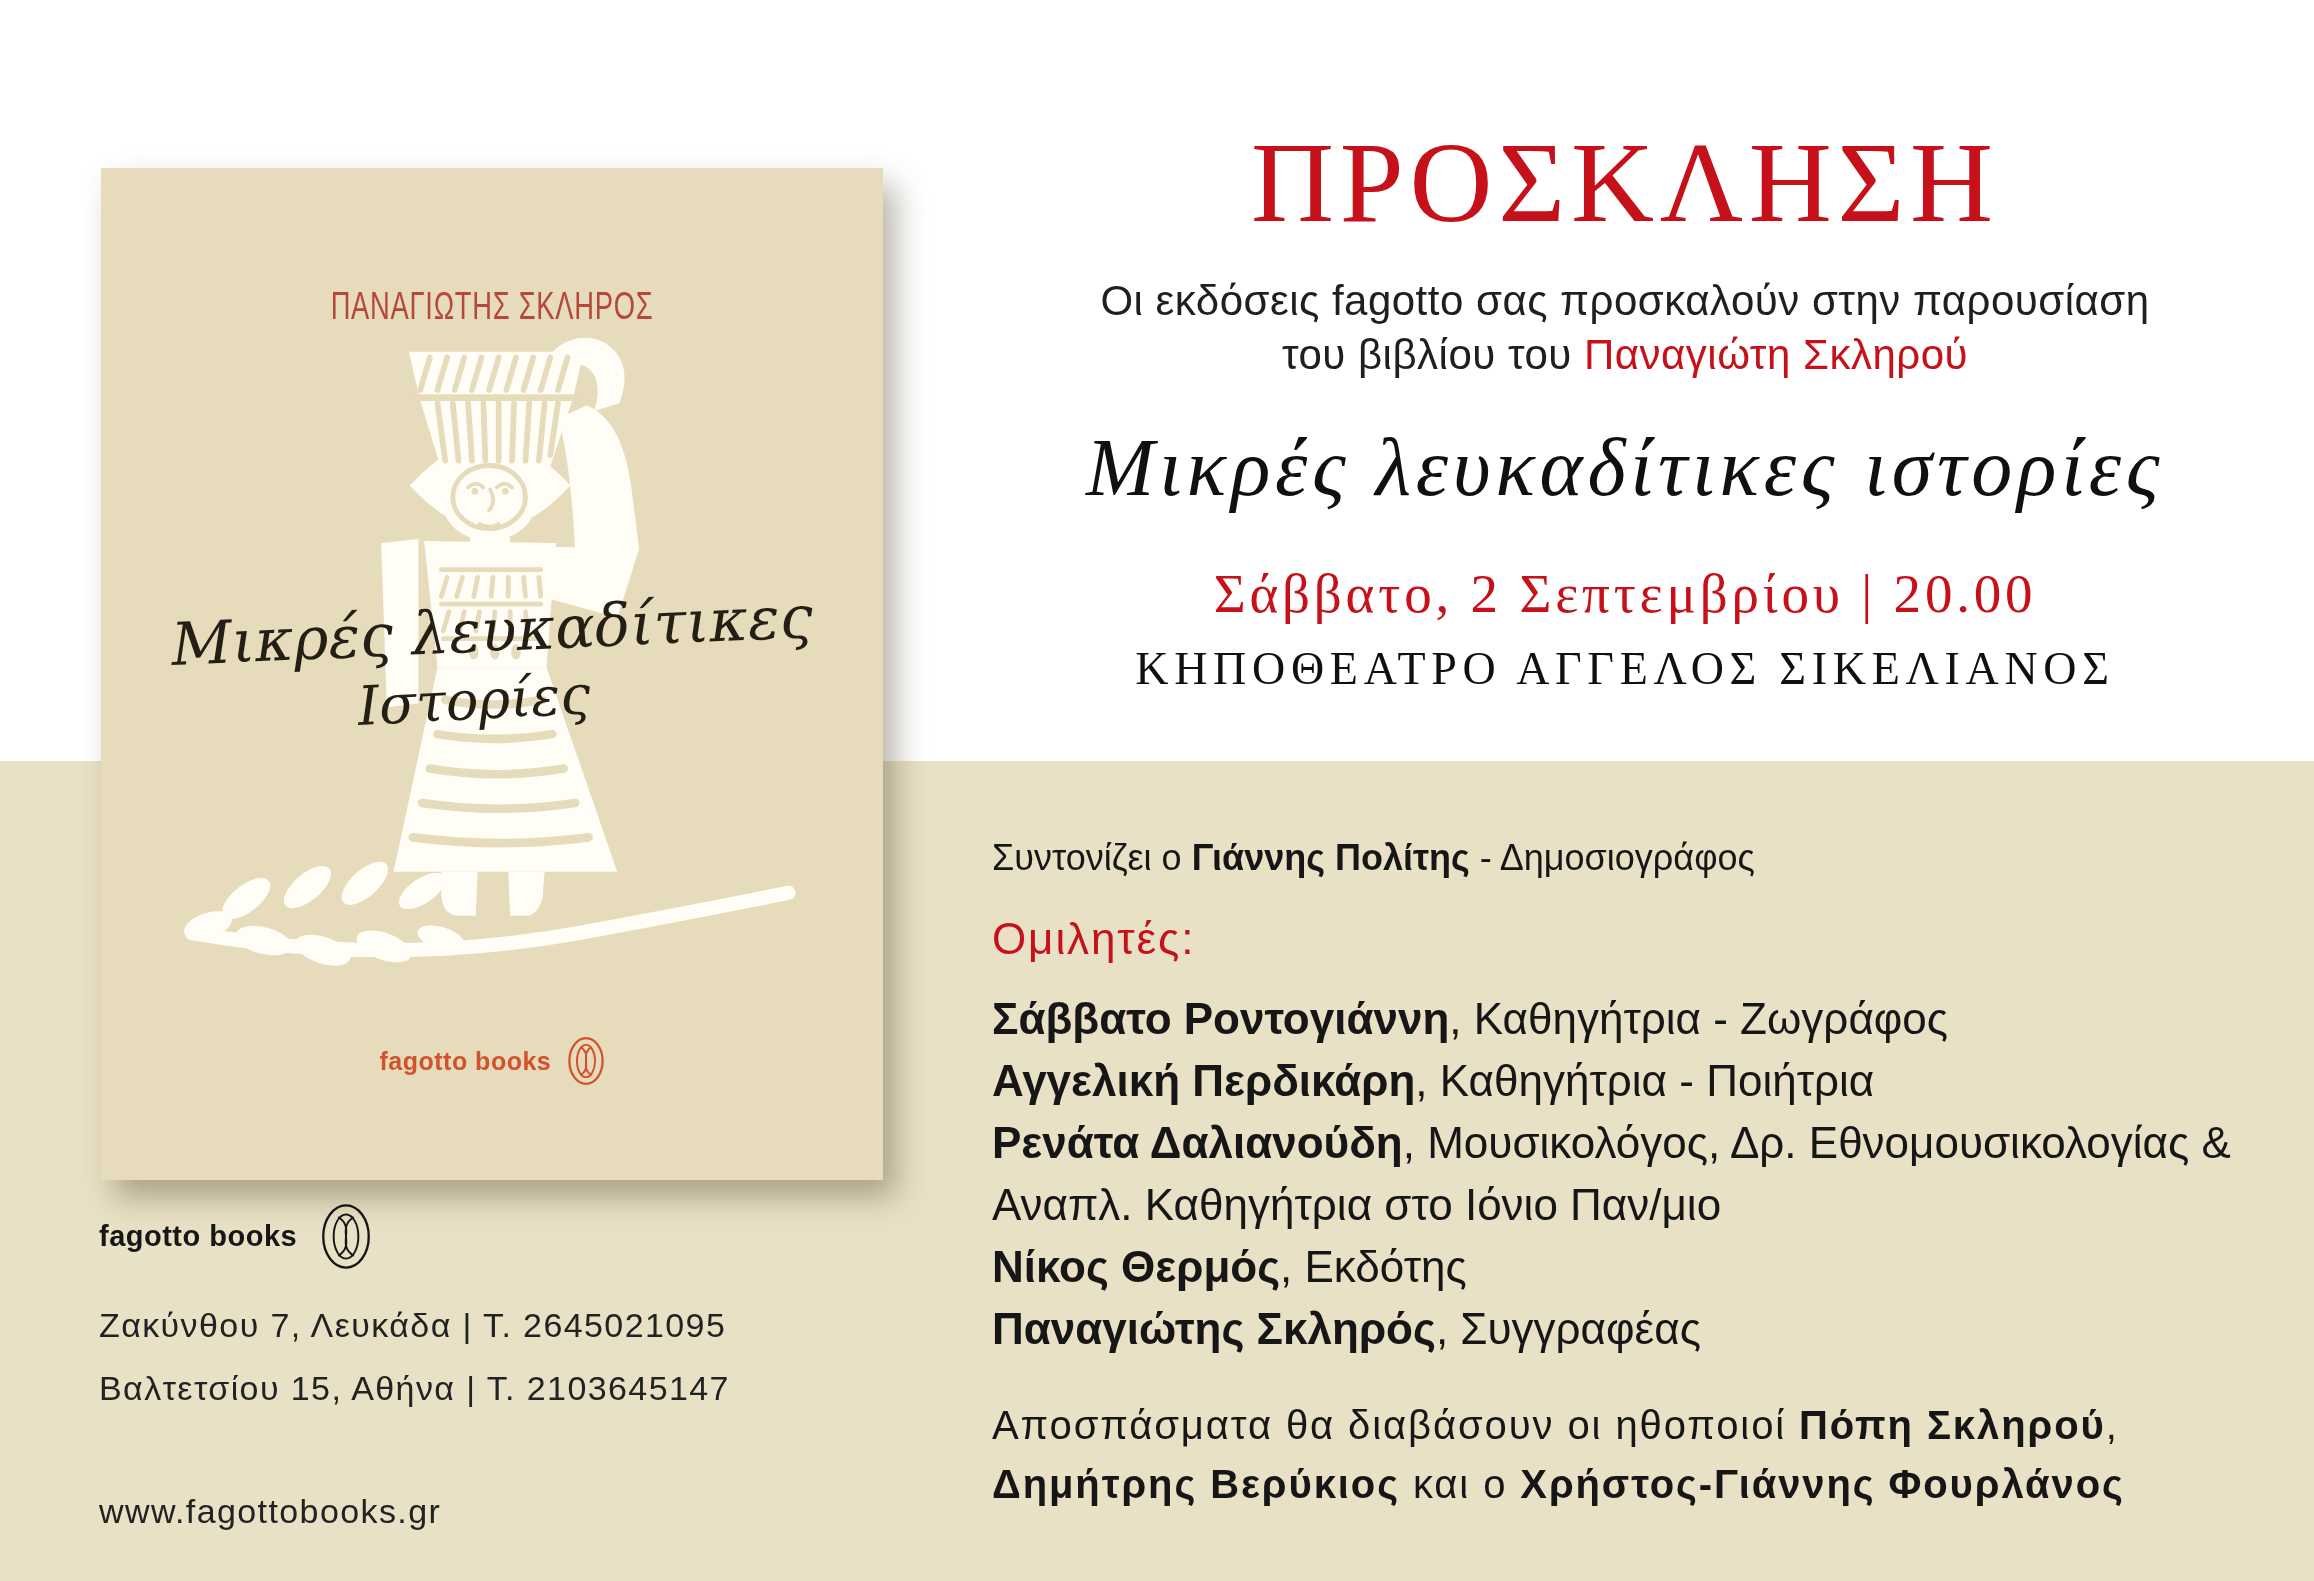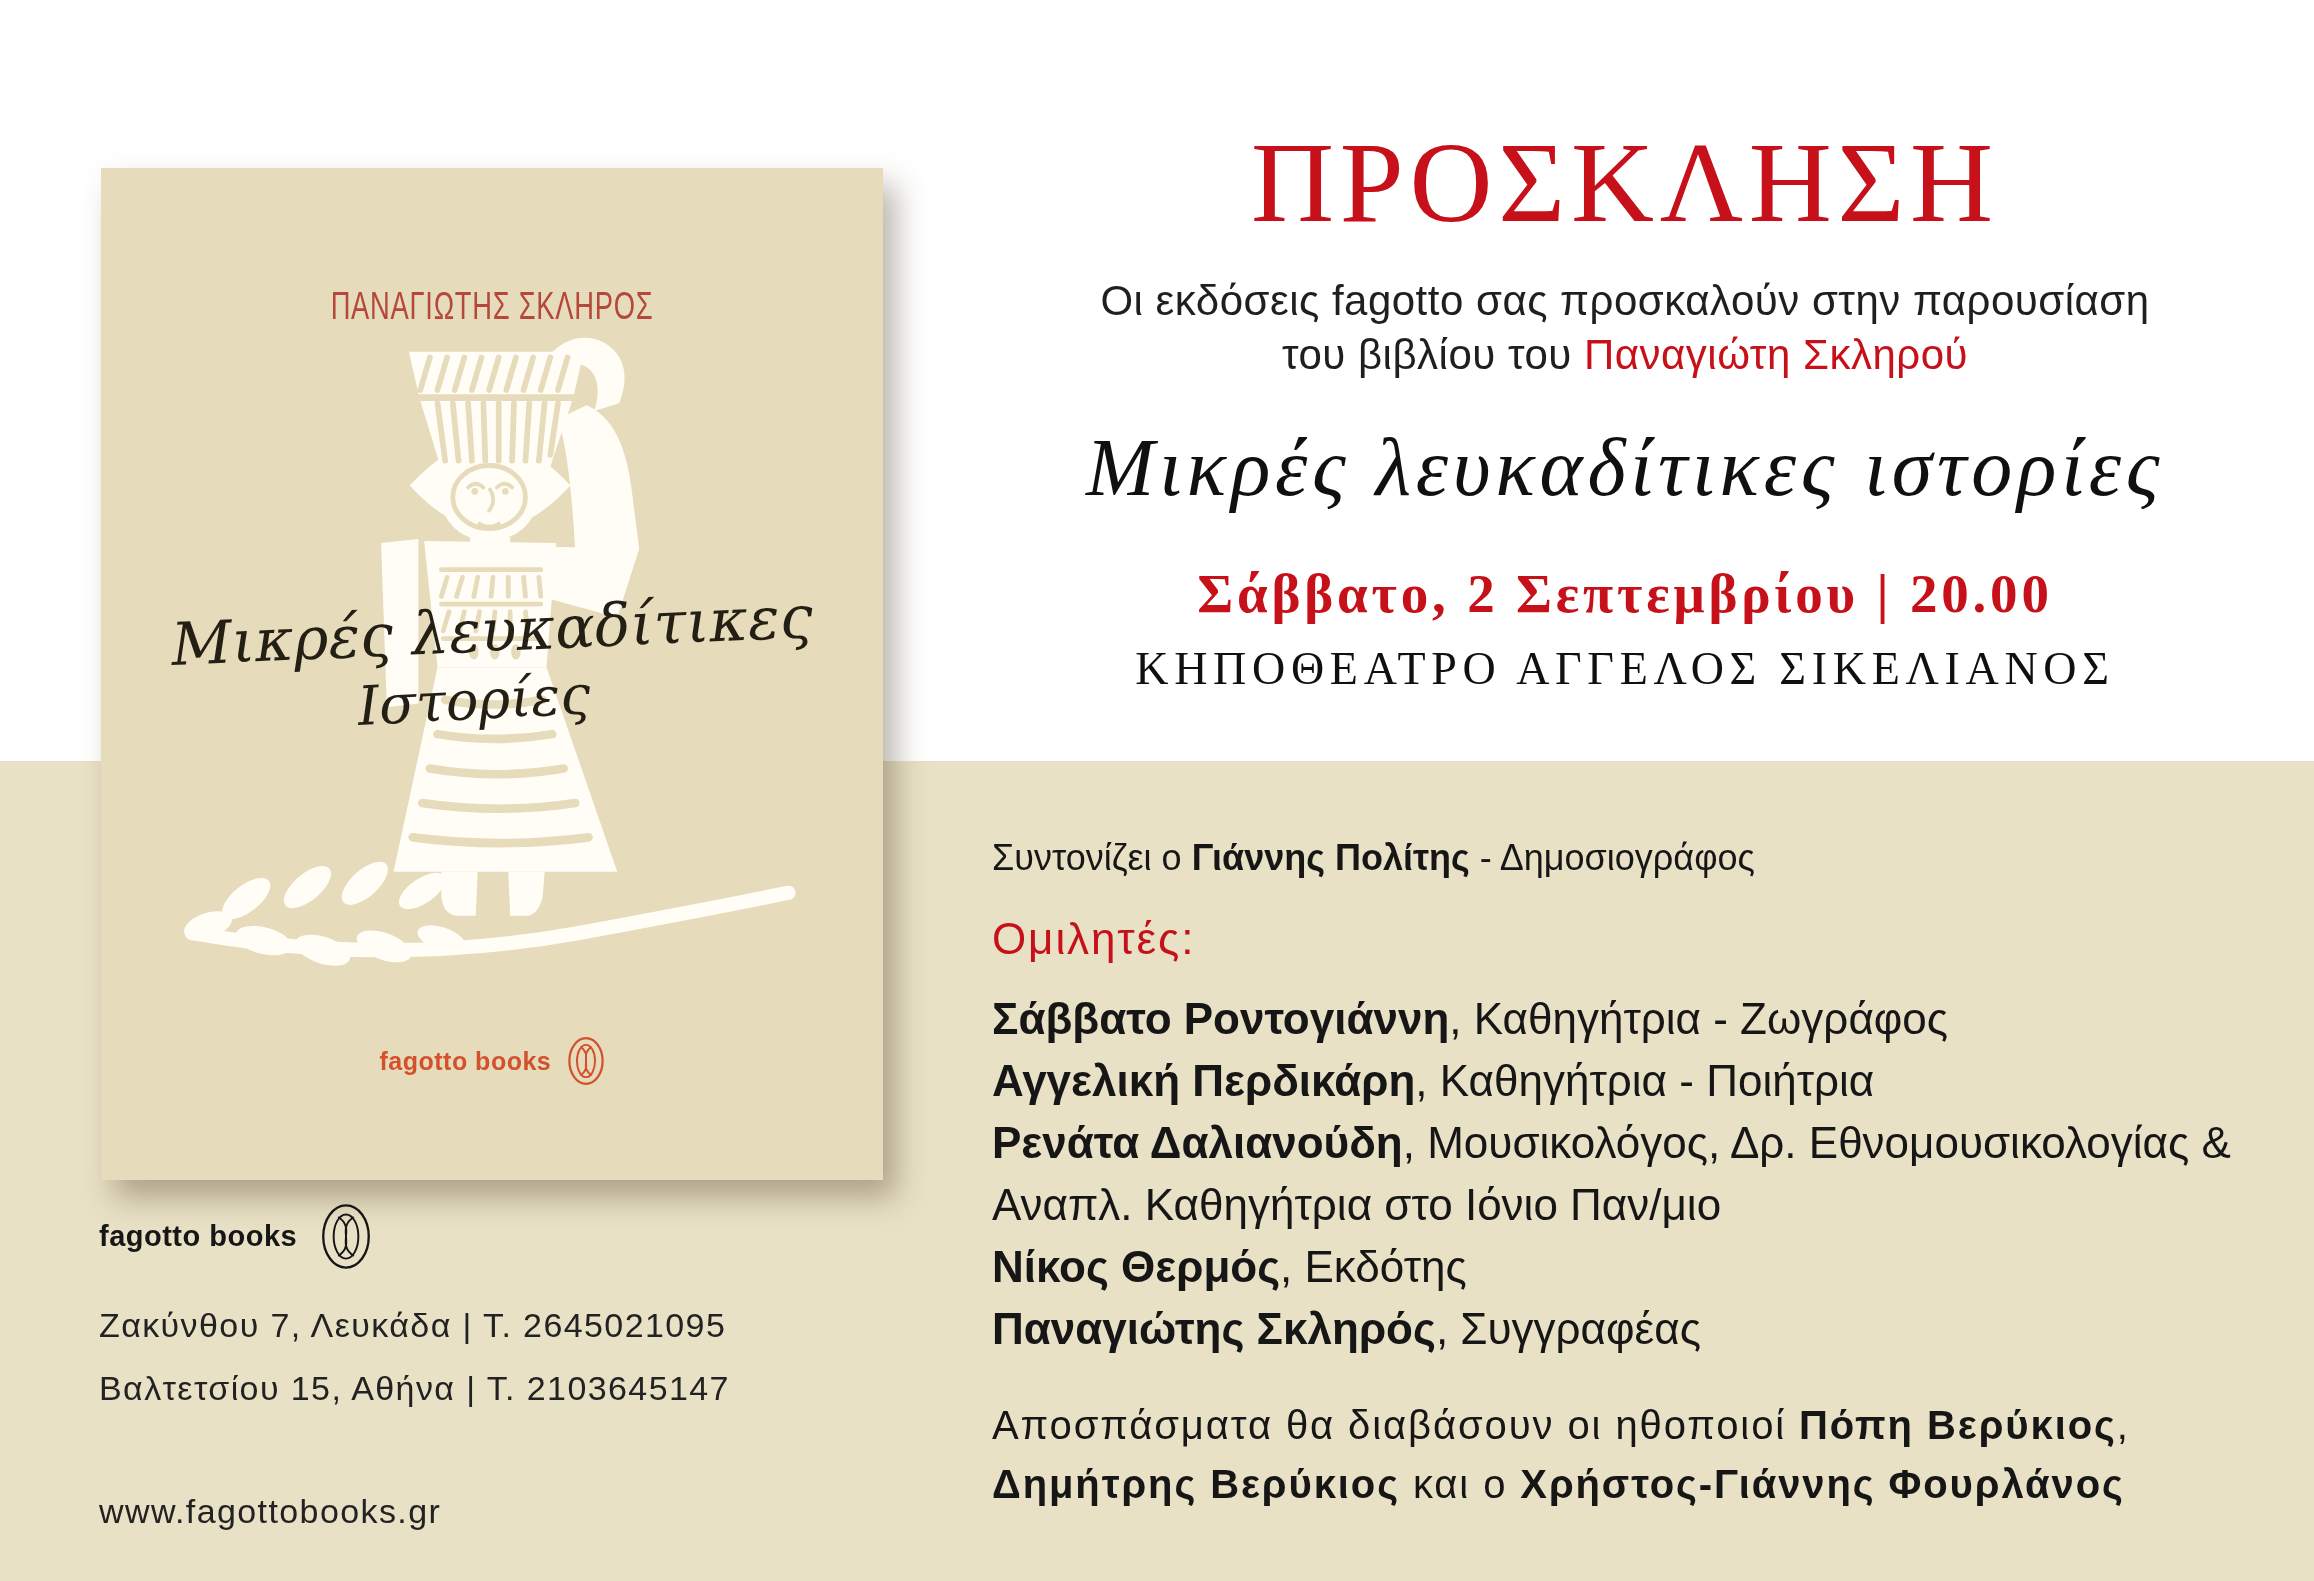--- a/index.html
+++ b/index.html
@@ -42,21 +42,21 @@
   }
   #intro1{top:277px;font-size:42px;letter-spacing:0.5px;color:#1f1f1f;}
   #intro2{top:331px;font-size:42px;letter-spacing:0.5px;color:#1f1f1f;}
   #intro2 .red{color:var(--red,#c6111a);}
   #booktitle{
     top:421px;font-family:"Liberation Serif","DejaVu Serif",serif;font-style:italic;
     font-size:82px;letter-spacing:4.8px;color:#101010;
   }
   #datetime{
     top:562px;font-family:"Liberation Serif","DejaVu Serif",serif;
-    font-size:55px;letter-spacing:3.8px;color:var(--red,#c6111a);font-weight:700;
+    font-size:55px;letter-spacing:3.8px;color:var(--red,#c6111a);font-weight:400;
   }
   #venue{
     top:642px;font-family:"Liberation Serif","DejaVu Serif",serif;
     font-size:46px;letter-spacing:5.7px;color:#101010;
   }
   
   .rleft{left:992px;width:1252px;}
   #moderator{top:837px;font-size:36px;color:#161616;}
   #speakers-heading{top:914px;font-size:44px;letter-spacing:1.9px;color:var(--red,#c6111a);}
   #speakers{top:988px;font-size:44px;line-height:62px;color:#161616;}
@@ -225,21 +225,21 @@
 
   <div id="speakers" class="abs rleft">
     <div><span class="b">Σάββατο Ροντογιάννη</span><span>, Καθηγήτρια - Ζωγράφος</span></div>
     <div><span class="b">Αγγελική Περδικάρη</span><span>, Καθηγήτρια - Ποιήτρια</span></div>
     <div><span class="b">Ρενάτα Δαλιανούδη</span><span>, Μουσικολόγος, Δρ. Εθνομουσικολογίας &amp; Αναπλ. Καθηγήτρια στο Ιόνιο Παν/μιο</span></div>
     <div><span class="b">Νίκος Θερμός</span><span>, Εκδότης</span></div>
     <div><span class="b">Παναγιώτης Σκληρός</span><span>, Συγγραφέας</span></div>
   </div>
 
   <div id="readers" class="abs rleft">
-    <div><span>Αποσπάσματα θα διαβάσουν οι ηθοποιοί </span><span class="b">Πόπη Βερύκιος</span><span>,</span></div>
+    <div><span>Αποσπάσματα θα διαβάσουν οι ηθοποιοί </span><span class="b">Πόπη Σκληρού</span><span>,</span></div>
     <div><span class="b">Δημήτρης Βερύκιος</span><span> και ο </span><span class="b">Χρήστος-Γιάννης Φουρλάνος</span></div>
   </div>
 
   <div id="pub-row" class="abs">
     <span class="wordmark">fagotto books</span>
     <svg width="52" height="71" viewBox="0 0 40 52" xmlns="http://www.w3.org/2000/svg" fill="none" stroke="#161616">
       <ellipse cx="20" cy="26" rx="17.5" ry="24" stroke-width="1.8"></ellipse>
       <ellipse cx="20" cy="26" rx="9.5" ry="17" stroke-width="1.5"></ellipse>
       <path d="M14,11 C28,20 12,32 26,41" stroke-width="1.5"></path>
       <path d="M26,11 C12,20 28,32 14,41" stroke-width="1.5"></path>

